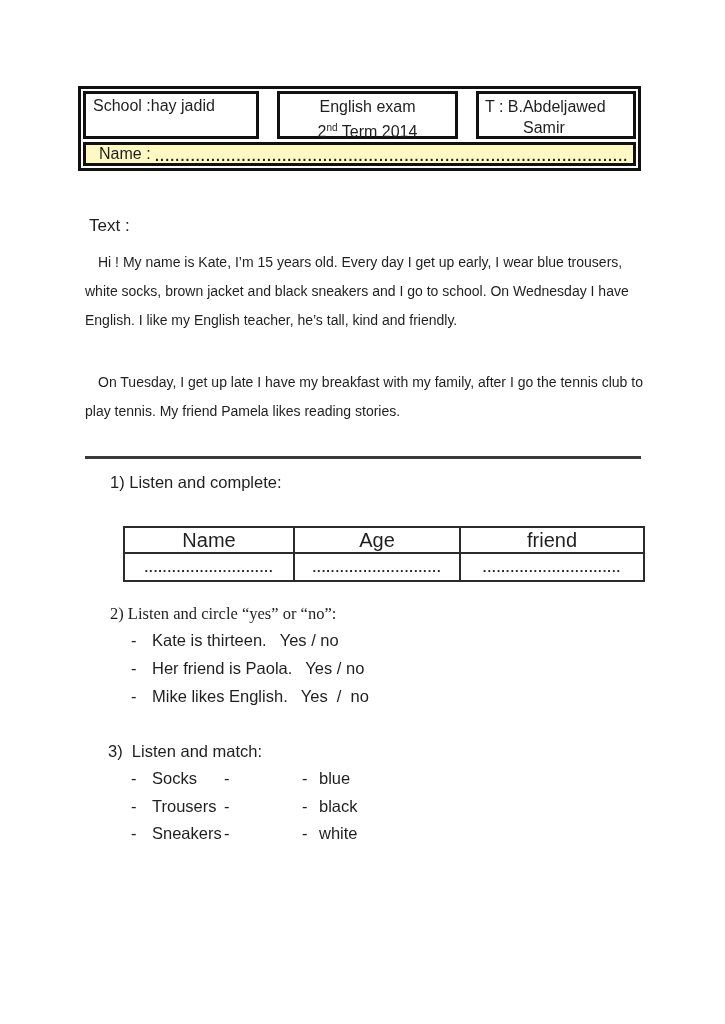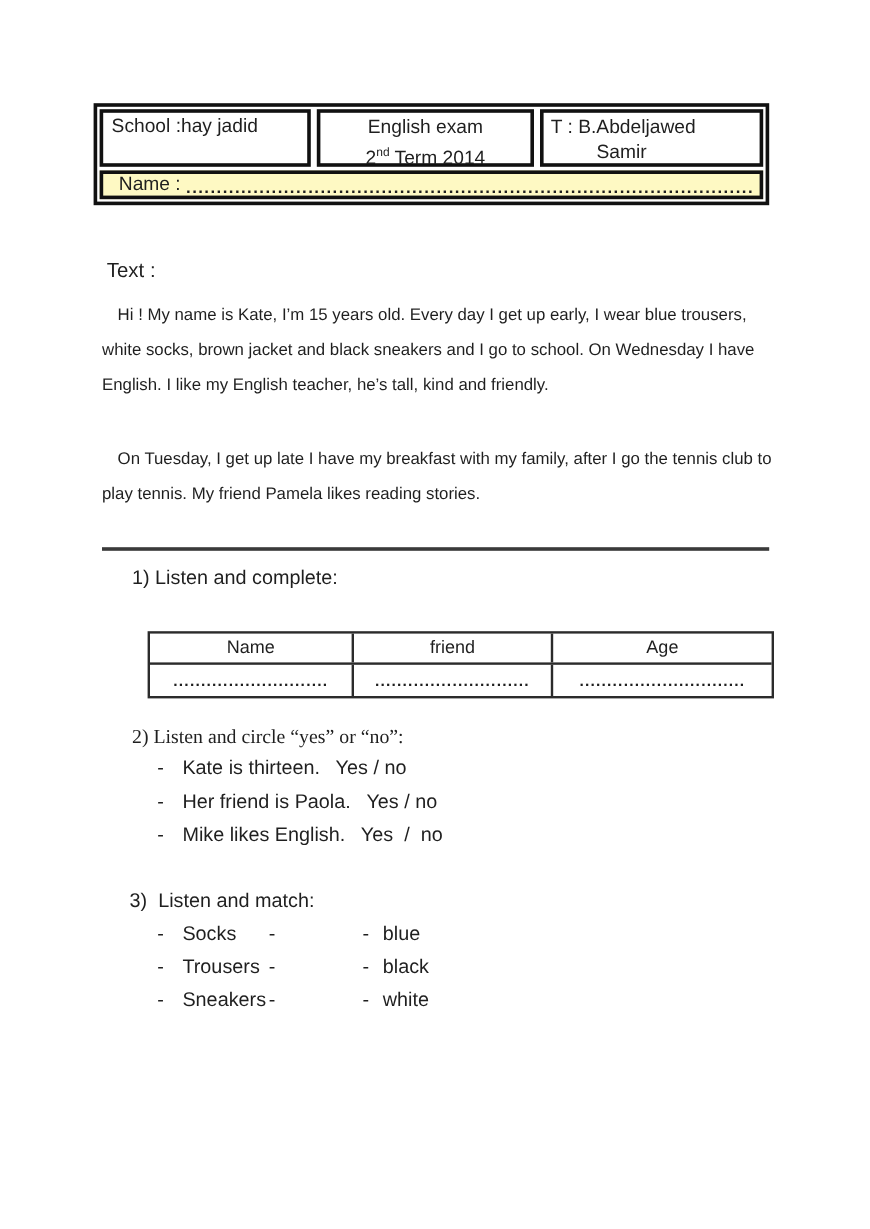--- a/index.html
+++ b/index.html
@@ -8,21 +8,21 @@
     position:relative; width:725px; height:1024px; background:#ffffff;
     font-family:"Liberation Sans", sans-serif; color:#1f1f1f; overflow:hidden;
   }
 
   
   .header-box {
     position:absolute; left:78px; top:86px; width:563px;
     border:3px solid #111; padding:2px; background:#fff;
   }
   .header-row1 {
-    display:grid; grid-template-columns:176px 181px 1fr; gap:5px; margin-bottom:3px;
+    display:grid; grid-template-columns:176px 181px 1fr; gap:18px; margin-bottom:3px;
   }
   .hcell { border:3px solid #111; height:48px; font-size:16px; background:#fff; }
   .hcell-school { padding:3px 4px 0 7px; }
   .hcell-exam { text-align:center; line-height:21px; padding-top:2px; }
   .hcell-exam sup { font-size:10px; }
   .hcell-teacher { padding:2px 0 0 6px; line-height:21px; }
   .teacher-line2 { padding-left:38px; }
   .header-row2 {
     border:3px solid #111; height:24px; display:flex; align-items:center;
     padding-left:13px; font-size:16px; background:#fef9c3;
@@ -49,21 +49,21 @@
   .s2-heading { left:110px; top:604px;font-family:Liberation Serif, serif; }
   .s3-heading { left:108px; top:742px; }
 
   
   .table1 {
     position:absolute; left:123px; top:526px; width:522px;
     border:2px solid #2b2b2b; background:#fff;
   }
   .t1-row { display:grid; grid-template-columns:168px 166px 1fr; }
   .t1-head { border-bottom:2px solid #2b2b2b; }
-  .t1-head .t1-cell { height:24px; line-height:24px; font-size:15px;text-align:center; }
+  .t1-head .t1-cell { height:24px; line-height:24px; font-size:20px;text-align:center; }
   .t1-body .t1-cell { height:26px; line-height:28px; }
   .t1-cell { text-align:center; }
   .t1-cell + .t1-cell { border-left:2px solid #2b2b2b; }
   .t1-dots { font-weight:bold; letter-spacing:1px; font-size:13px; overflow:hidden; white-space:nowrap; }
 
   
   .s2-item { position:absolute; left:131px; display:flex; font-size:16.5px; }
   .s2-a { top:631px; } .s2-b { top:659px; } .s2-c { top:687px; }
   .s2-item .b { width:21px; }
   .s2-item .ans { margin-left:13px; white-space:pre;text-align:right; }
@@ -102,22 +102,22 @@
 
   <div class="text-label">Text :</div>
   <p class="para p1">Hi ! My name is Kate, I’m 15 years old. Every day I get up early, I wear blue trousers, white socks, brown jacket and black sneakers and I go to school. On Wednesday I have English. I like my English teacher, he’s tall, kind and friendly.</p>
   <p class="para p2">On Tuesday, I get up late I have my breakfast with my family, after I go the tennis club to play tennis. My friend Pamela likes reading stories.</p>
   <div class="rule"></div>
 
   <div class="s-heading s1-heading">1) Listen and complete:</div>
   <div class="table1">
     <div class="t1-row t1-head">
       <div class="t1-cell">Name</div>
+      <div class="t1-cell">Age</div>
       <div class="t1-cell">friend</div>
-      <div class="t1-cell">Age</div>
     </div>
     <div class="t1-row t1-body">
       <div class="t1-cell t1-dots">............................</div>
       <div class="t1-cell t1-dots">............................</div>
       <div class="t1-cell t1-dots">..............................</div>
     </div>
   </div>
 
   <div class="s-heading s2-heading">2) Listen and circle “yes” or “no”:</div>
   <div class="s2-item s2-a">

